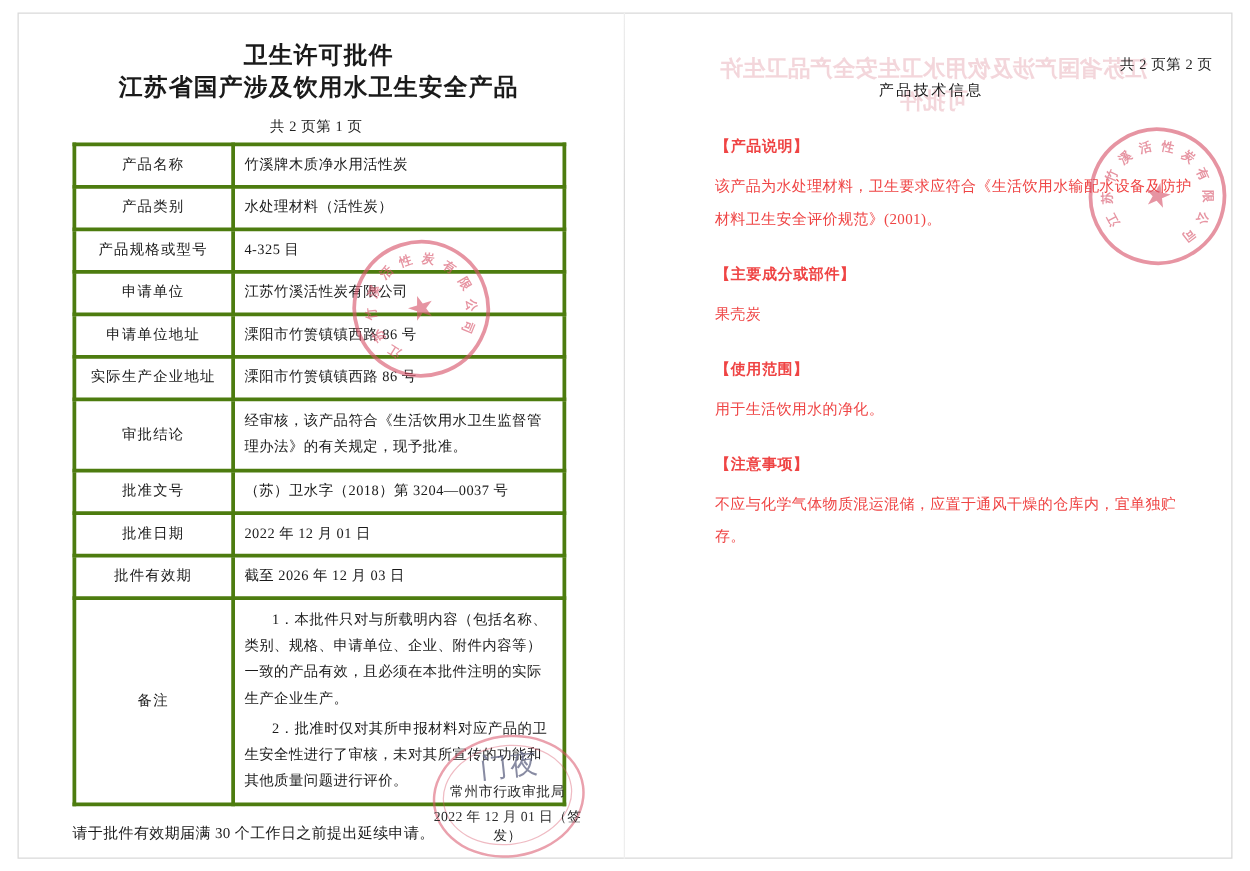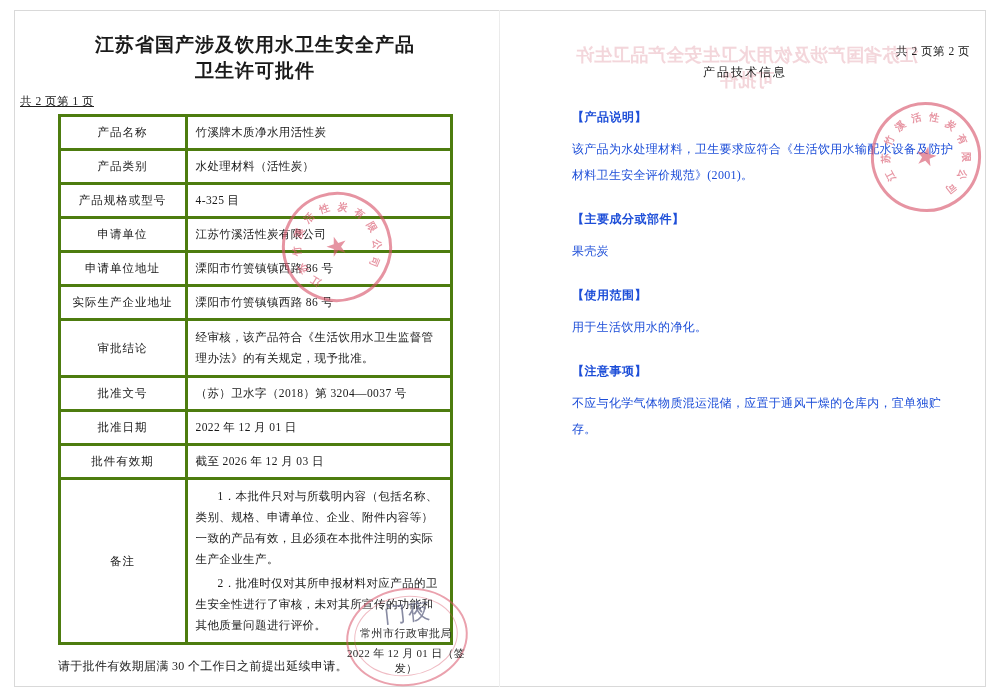--- a/index.html
+++ b/index.html
@@ -50,27 +50,26 @@
   .doc-title {
     text-align: center;
     font-size: 19px;
     font-weight: bold;
     letter-spacing: 1px;
     color: #1a1a1a;
     line-height: 26px;
     margin-top: 16px;
   }
   .page-mark {
-    text-align: left;
+    text-align: center;
     font-size: 11.5px;
     color: #222;
     margin-top: 10px;
     margin-right: 4px;
     letter-spacing: 0.5px;
-    text-decoration: underline;
   }
   table.main {
     border-collapse: collapse;
     width: 395px;
     margin: 5px auto 0 auto;
     table-layout: fixed;
   }
   table.main td {
     border: 3px solid #4d7c0f;
     font-size: 11.5px;
@@ -142,21 +141,21 @@
     font-size: 12px;
     color: #1a1a1a;
     letter-spacing: 2px;
   }
   .rp-body {
     position: absolute;
     left: 62px;
     top: 88px;
     width: 390px;
     font-size: 12px;
-    color: #1d4ed8;
+    color: #ef4444;
     line-height: 26px;
   }
   .sec-head {
     font-weight: bold;
     letter-spacing: .5px;
     margin-top: 18px;
   }
   .sec-head.first { margin-top: 0; }
   .sec-text {
     margin-top: 6px;
@@ -270,22 +269,22 @@
 </style>
 </head>
 <body>
 
 <div class="page">
   <div class="scan-border"></div>
   <div class="fold"></div>
 
   <div class="left-page">
     <div class="doc-title">
+      <div>卫生许可批件</div>
       <div>江苏省国产涉及饮用水卫生安全产品</div>
-      <div>卫生许可批件</div>
     </div>
     <div class="page-mark">共 2 页第 1 页</div>
 
     <table class="main">
       <tbody>
           <tr>
         <td class="label">产品名称</td>
         <td class="value">竹溪牌木质净水用活性炭</td>
       </tr>
       <tr>

